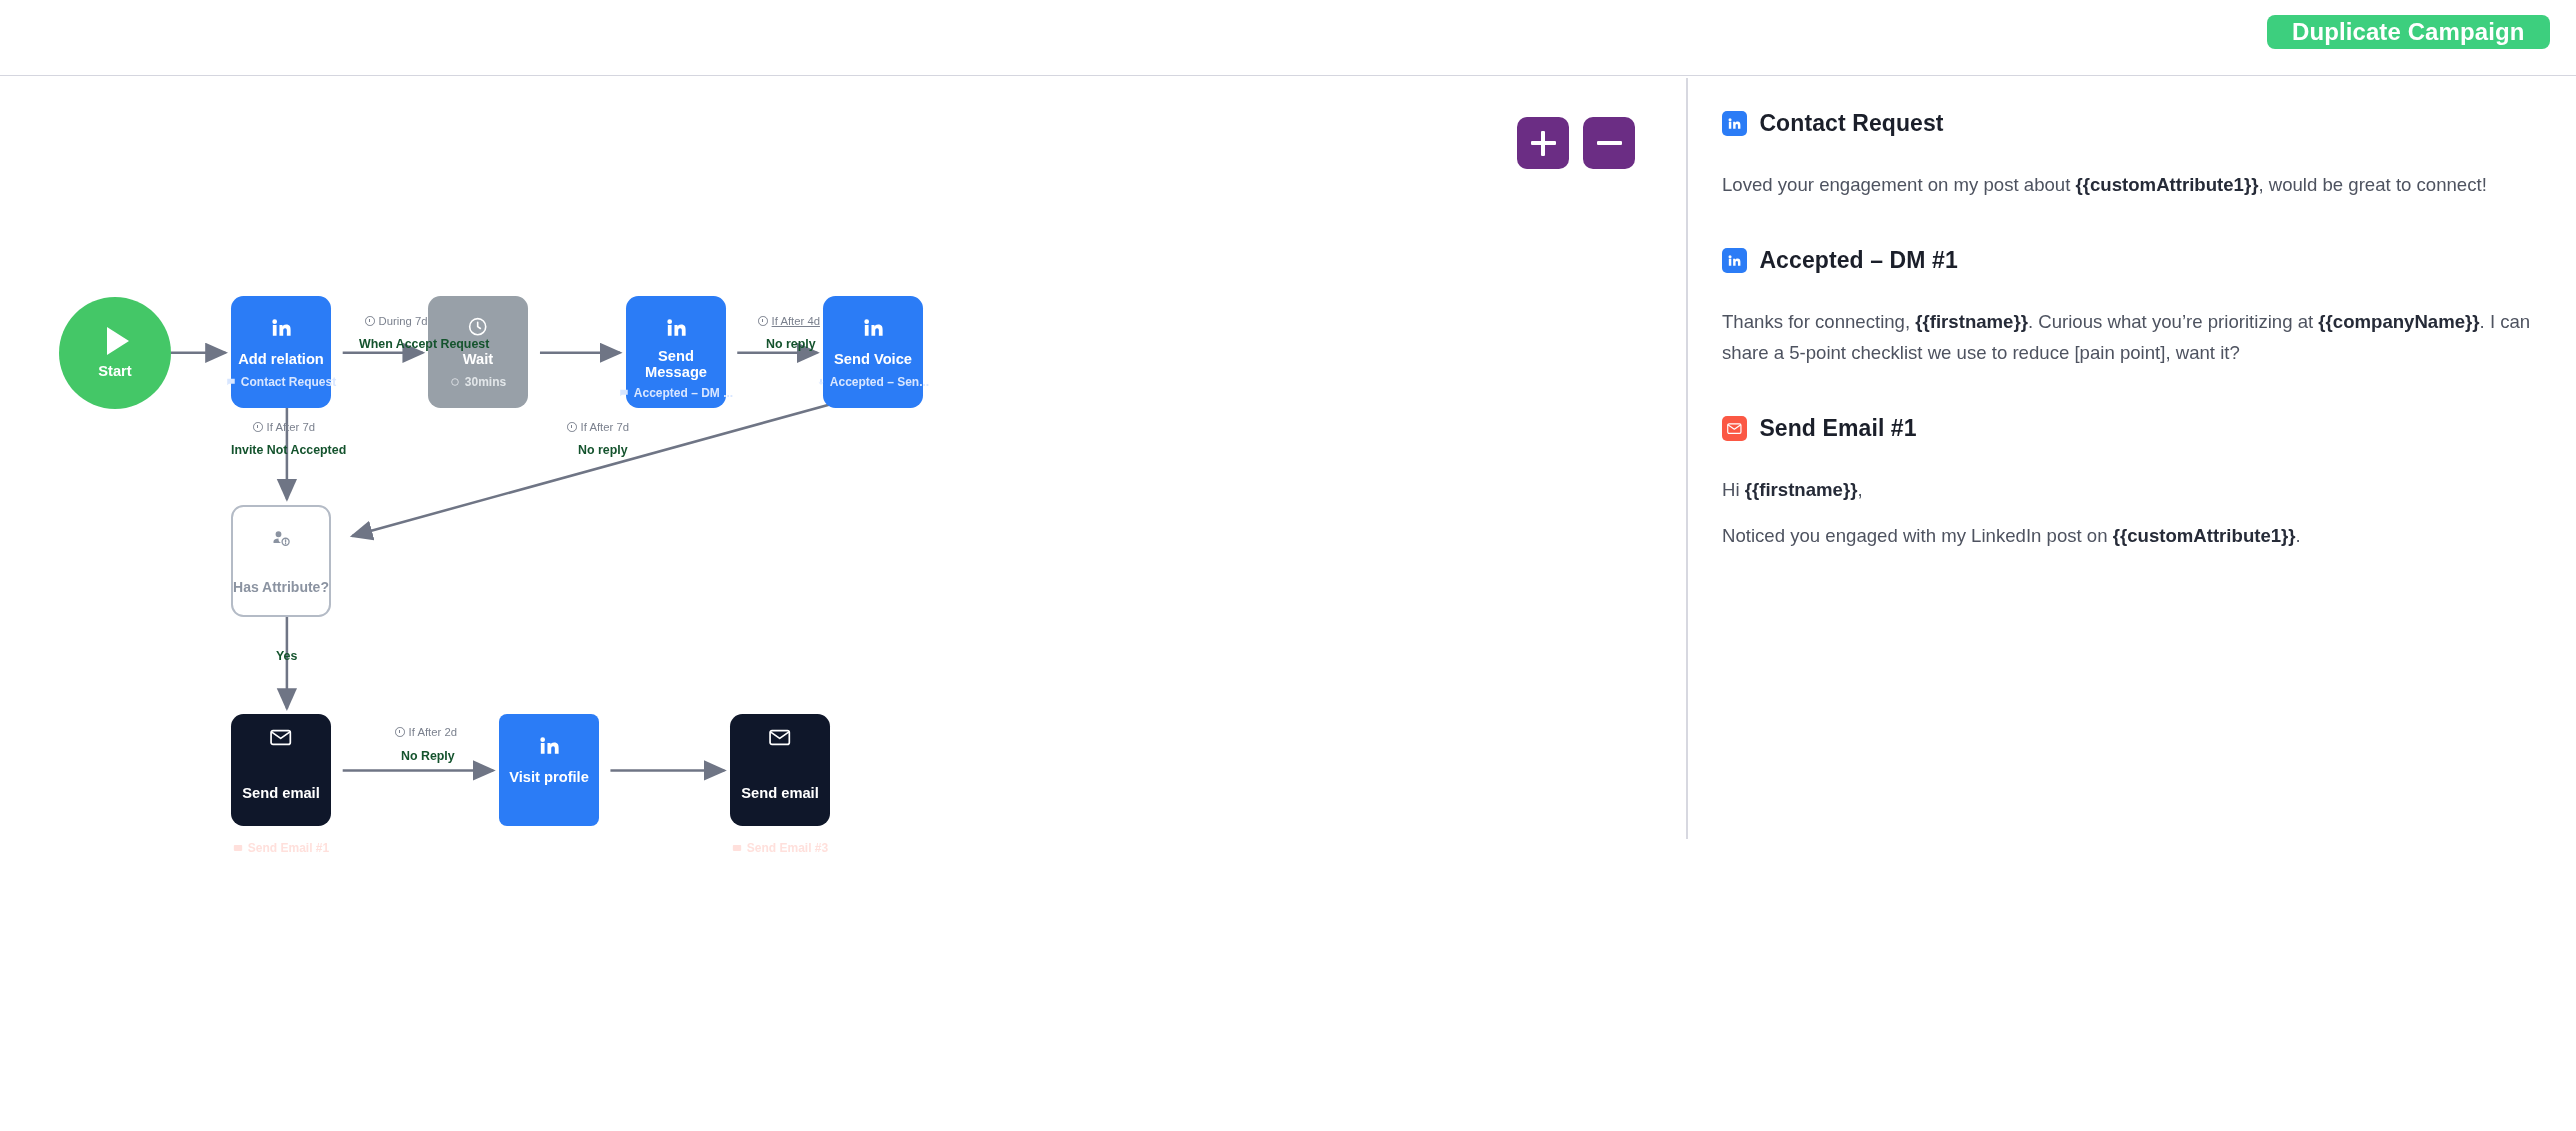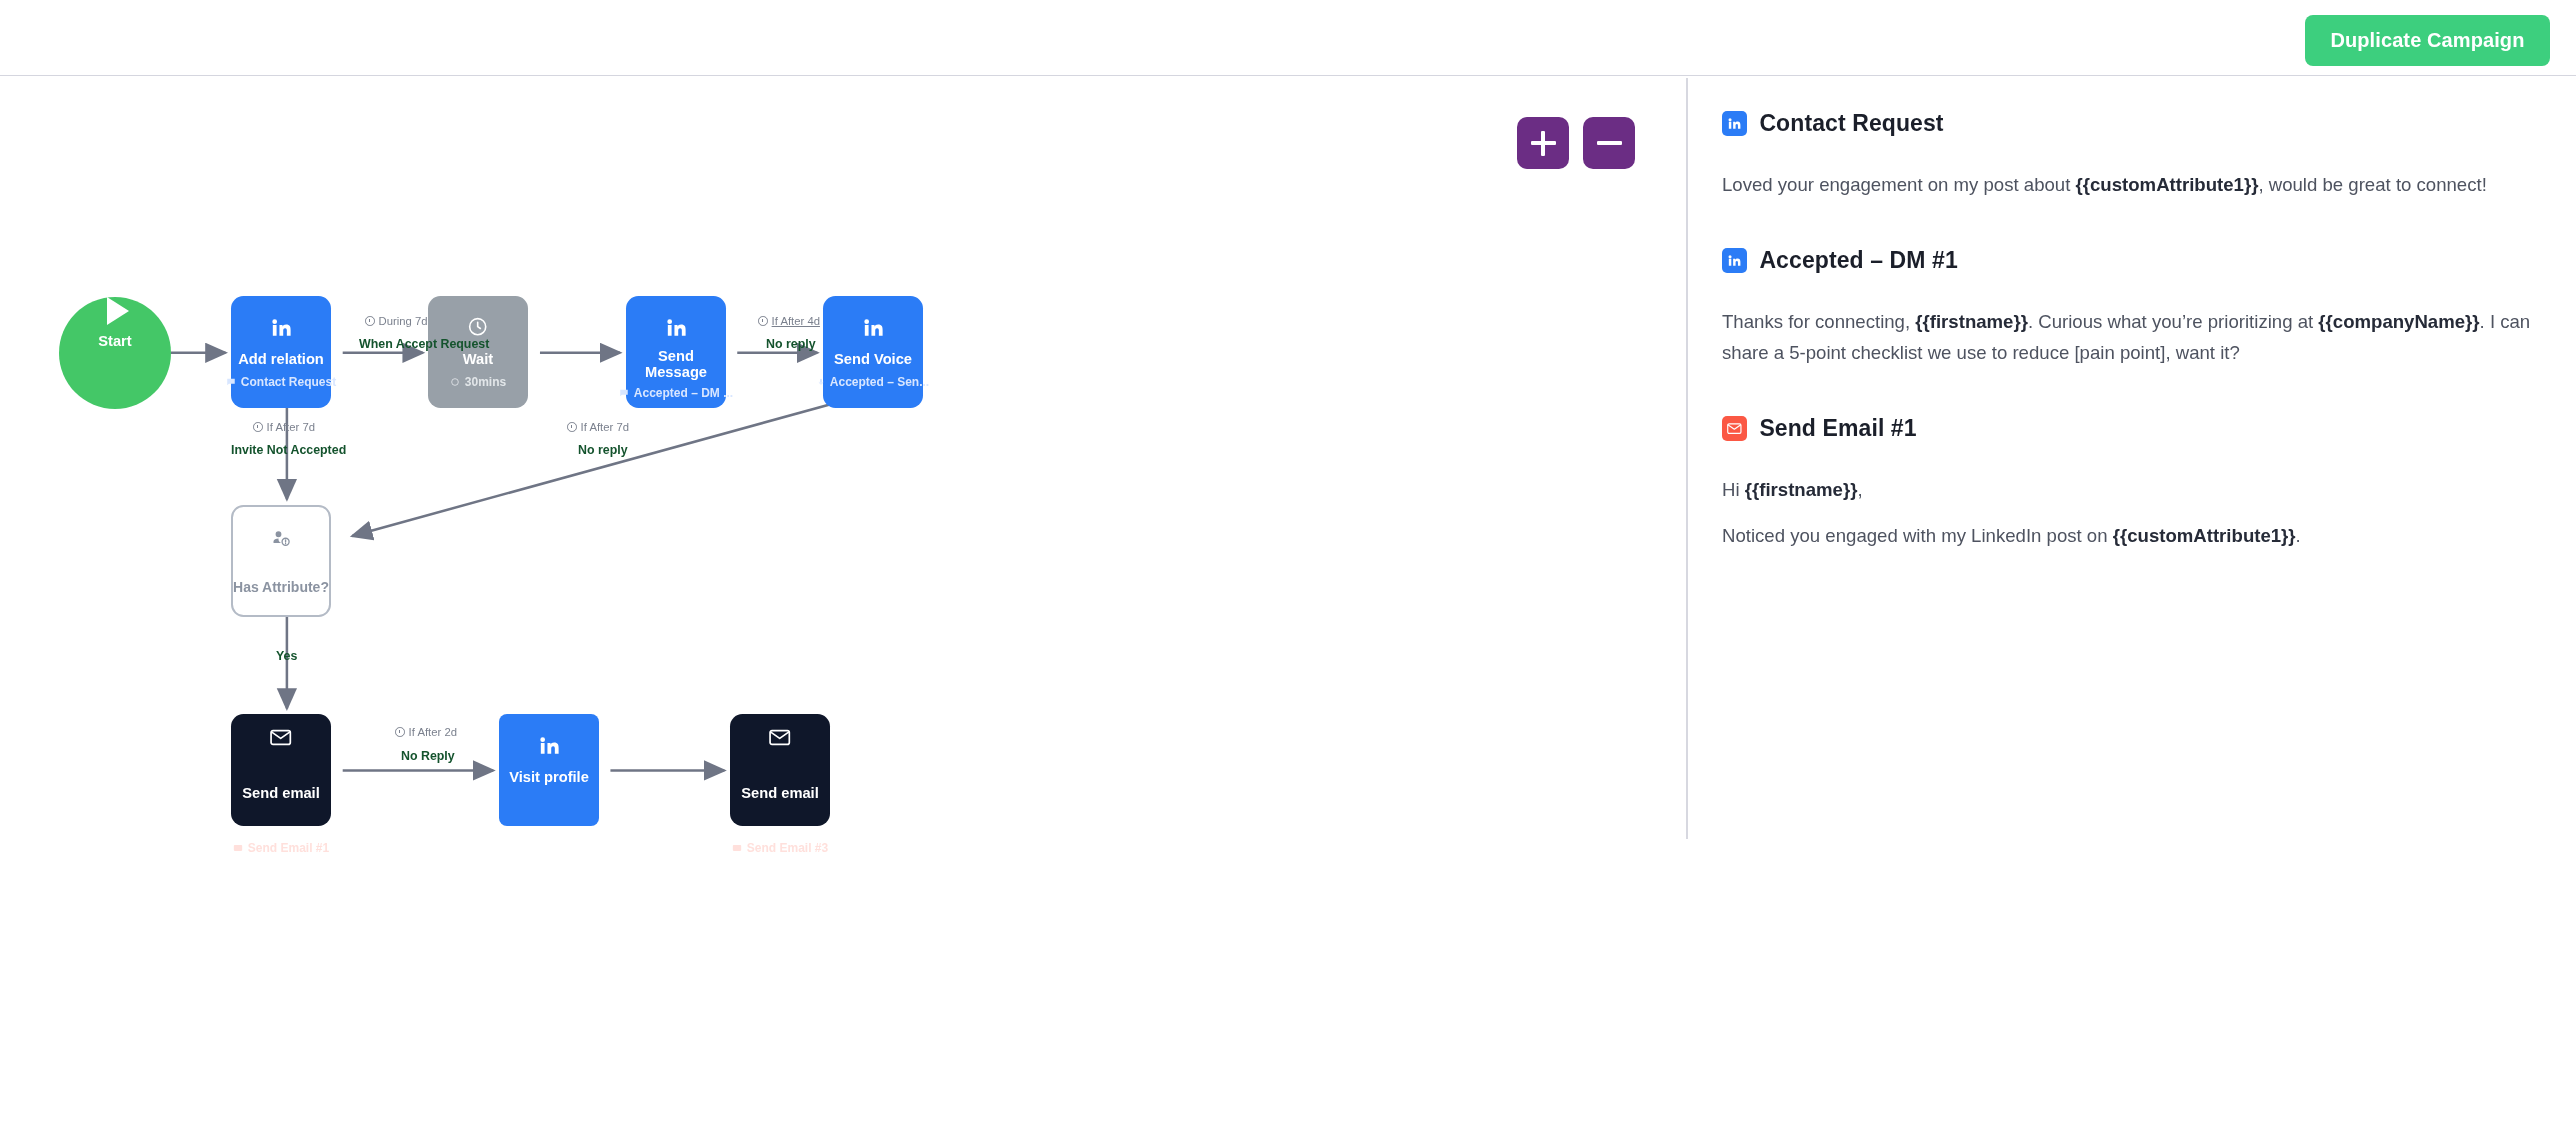--- a/index.html
+++ b/index.html
@@ -23,24 +23,24 @@
   .corner-bl-3 { left:12.4px; top:1119px; width:41px; height:12.4px; }
 
   
   .topbar {
     position:absolute; left:0; top:0; width:2576px; height:76px;
     background:#ffffff;
     border-bottom:1.7px solid #d5d6df;
   }
   .duplicate-btn {
     position:absolute; right:26.5px; top:15px;
-    height:51px; padding:0 25px;
+    height:34px; padding:0 25px;
     background:#3dcf7e; color:#ffffff;
     border:none; border-radius:8px;
-    font-size:20px; font-weight:600; letter-spacing:0.1px;
+    font-size:24px; font-weight:600; letter-spacing:0.1px;
     font-family:"Liberation Sans", sans-serif;
     cursor:pointer; white-space:nowrap;
     display:flex; align-items:center; justify-content:center;
   }
 
   
   .canvas {
     position:absolute; left:0; top:78px;
     width:1687px; height:1054px;
     background:#ffffff; overflow:hidden;
@@ -65,21 +65,21 @@
 
   
   .node { position:absolute; border-radius:12.4px; display:flex; flex-direction:column;
           align-items:center; text-align:center; }
   .node-title { font-size:14.7px; font-weight:700; line-height:1.1; }
   .node-sub   { font-size:12px; font-weight:600; display:flex; align-items:center; gap:5px;
                 justify-content:center; white-space:nowrap; }
 
   .node-start {
     left:59px; top:219px; width:112px; height:112px;
-    border-radius:50%; background:#44c767; justify-content:flex-start;
+    border-radius:50%; background:#44c767; justify-content:center;
   }
   .node-start .play { width:0;height:0;border-left:22.6px solid #fff;
       border-top:14.7px solid transparent;border-bottom:14.7px solid transparent;
       margin-bottom:8px; margin-left:5.6px; }
   .node-start .node-title { color:#ffffff; font-size:14.7px; }
 
   .node-box { width:100px; height:112px; padding-top:14.7px; justify-content:flex-start; }
   .node-blue { background:#2b7cf6; color:#fff; }
   .node-blue .node-sub { color:#d8e6ff; }
   .node-gray { background:#98a0a8; color:#fff; }

